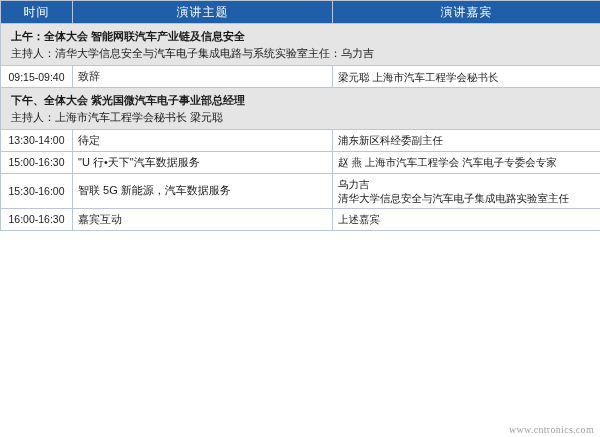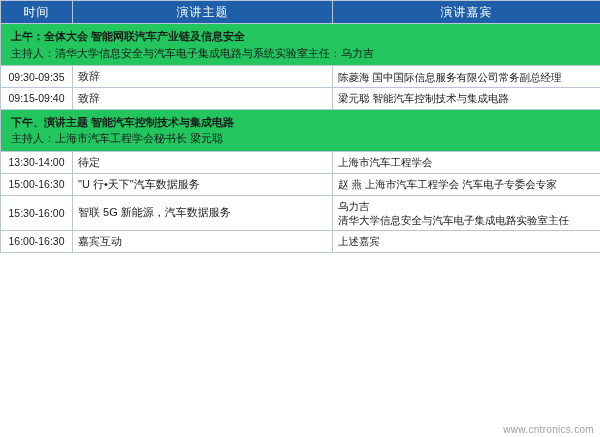--- a/index.html
+++ b/index.html
@@ -45,37 +45,37 @@
     font-size: 10.5px;
     white-space: nowrap;
   }
   td.topic {
     font-size: 11px;
   }
   td.guest {
     font-size: 10.5px;
   }
   tr.session td {
-    background: #22c55e;
+    background: #e5e5e5;
     font-size: 11px;
     line-height: 1.5;
   }
   tr.session td.session-cell {
     padding: 4px 10px;
   }
   .session-line1 { font-weight: bold; }
   .session-line2 { }
 
   .watermark {
     position: absolute;
     right: 6px;
     bottom: 2px;
     font-size: 10px;
     color: #a0a0a0;
-    font-family: Liberation Sans, sans-serif;
+    font-family: Liberation Serif, serif;
     letter-spacing: 0.3px;
   }
 </style>
 </head>
 <body>
 
 <table class="agenda">
   <colgroup>
     <col class="c-time">
     <col class="c-topic">
@@ -89,39 +89,34 @@
     </tr>
   </thead>
   <tbody>
       <tr class="session">
         <td class="session-cell" colspan="3">
           <div class="session-line1">上午：全体大会  智能网联汽车产业链及信息安全</div>
           <div class="session-line2">主持人：清华大学信息安全与汽车电子集成电路与系统实验室主任：乌力吉</div>
         </td>
       </tr>
       <tr>
-        <td class="time">09:30-09:35</td>
-        <td class="topic">致辞</td>
-        <td class="guest">陈菱海  国中国际信息服务有限公司常务副总经理</td>
-      </tr>
-      <tr>
         <td class="time">09:15-09:40</td>
         <td class="topic">致辞</td>
-        <td class="guest">梁元聪  智能汽车控制技术与集成电路</td>
+        <td class="guest">梁元聪  上海市汽车工程学会秘书长</td>
       </tr>
       <tr class="session">
         <td class="session-cell" colspan="3">
-          <div class="session-line1">下午、演讲主题   智能汽车控制技术与集成电路</div>
+          <div class="session-line1">下午、全体大会   紫光国微汽车电子事业部总经理</div>
           <div class="session-line2">主持人：上海市汽车工程学会秘书长 梁元聪</div>
         </td>
       </tr>
       <tr>
         <td class="time">13:30-14:00</td>
         <td class="topic">待定</td>
-        <td class="guest">上海市汽车工程学会</td>
+        <td class="guest">浦东新区科经委副主任</td>
       </tr>
       <tr>
         <td class="time">15:00-16:30</td>
         <td class="topic">"U 行•天下"汽车数据服务</td>
         <td class="guest">赵  燕  上海市汽车工程学会  汽车电子专委会专家</td>
       </tr>
       <tr>
         <td class="time">15:30-16:00</td>
         <td class="topic">智联 5G 新能源，汽车数据服务</td>
         <td class="guest">乌力吉<br>清华大学信息安全与汽车电子集成电路实验室主任</td>

